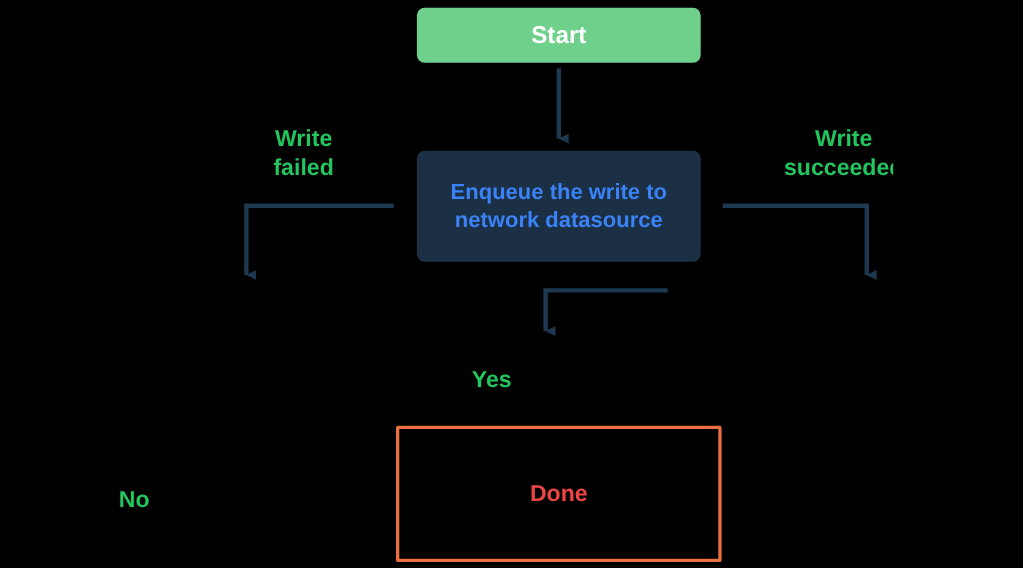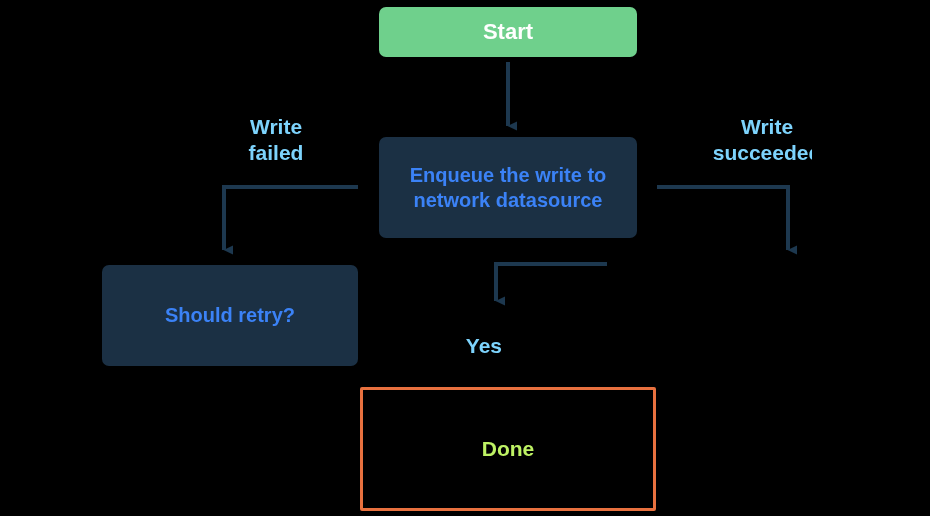--- a/index.html
+++ b/index.html
@@ -62,28 +62,28 @@
     background: #1B3044;
     font-size: 20px;
   }
 
   .node-done {
     left: 360px;  top: 387px;
     width: 296px; height: 124px;
     background: transparent;
     border: 3px solid #E8713F;
     border-radius: 2px;
-    color: #bef264;
+    color: #ef4444;
     font-size: 21px;
   }
 
   
   .edge-label {
     position: absolute;
-    color: #7dd3fc;
+    color: #22c55e;
     font-weight: 700;
     text-align: center;
     line-height: 1.22;
     white-space: pre-line;
   }
 
   .label-write-failed {
     left: 196px; top: 114px;
     width: 160px;
     font-size: 21px;
@@ -92,21 +92,20 @@
   .label-write-succeeded {
     left: 672px; top: 114px;
     width: 190px;
     font-size: 21px;
   }
 
   .label-yes {
     left: 392px; top: 333px;
     width: 110px;
     font-size: 21px;
-    text-align: right;
   }
 
   .label-no {
     left: 72px; top: 442px;
     width: 100px;
     font-size: 21px;
   }
 
   
   #connectors {
@@ -147,27 +146,27 @@
     <g>
       <path d="M 385 301 L 496 301 L 496 264" stroke="#1D384F" stroke-width="4" fill="none" stroke-linejoin="miter" marker-end="url(#arrowUp)" transform="rotate(180 496 282.5)"></path>
     </g>
   </svg>
 
   <div class="node node-start">Start</div>
 
   <div class="node node-enqueue">Enqueue the write to
 network datasource</div>
 
-  <div class="node node-should-retry">Should retry?</div>
 
 
   <div class="node node-done">Done</div>
 
   <div class="edge-label label-write-failed">Write
 failed</div>
 
   <div class="edge-label label-write-succeeded">Write
 succeeded</div>
 
   <div class="edge-label label-yes">Yes</div>
 
+  <div class="edge-label label-no">No</div>
 
 </div>
 
 </body></html>

